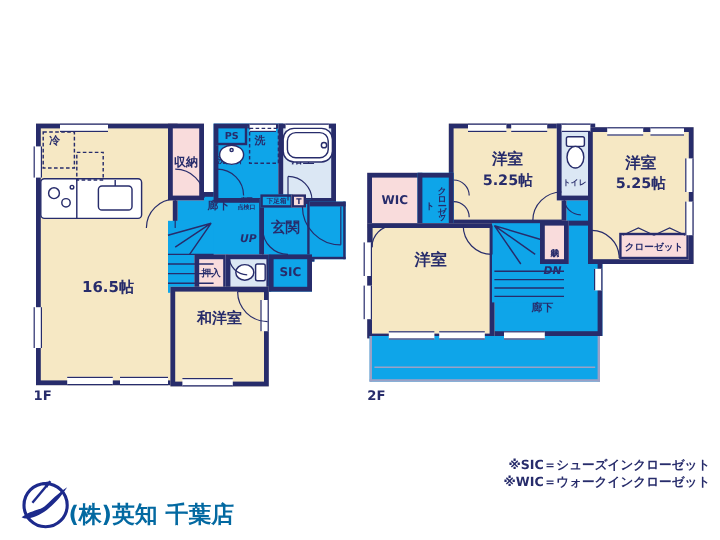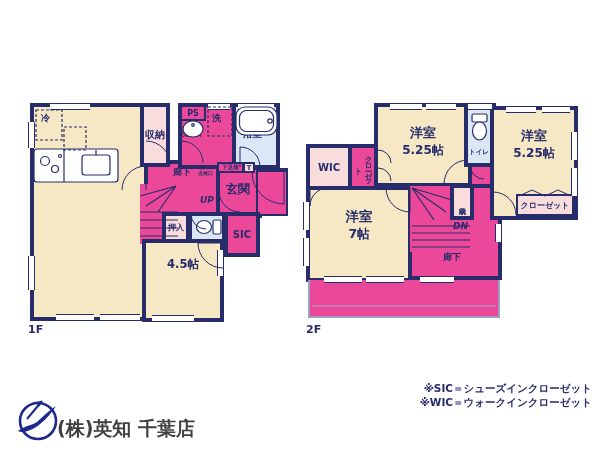--- a/index.html
+++ b/index.html
@@ -7,56 +7,56 @@
     --cream:#f6e8c4;
     --pink:#f9dcdc;
     --blue:#dbe7f4;
     --bal:#9ba1c6;
   }
   html,body{margin:0;padding:0;background:#fff;}
   #canvas{position:relative;width:600px;height:450px;background:#fff;overflow:hidden;
           font-family:"DejaVu Sans",sans-serif;color:var(--wall);}
   .room{position:absolute;box-sizing:border-box;border:4px solid var(--wall);}
   .cream{background:var(--cream);} .pink{background:var(--pink);}
-  .blue{background:var(--blue);} .white{background:#ec4899;}
+  .blue{background:var(--blue);} .white{background:#0ea5e9;}
   .noborder{border:none;}
   .lbl{position:absolute;color:var(--wall);font-weight:bold;white-space:nowrap;line-height:1.1;}
   .cen{display:flex;align-items:center;justify-content:center;text-align:center;
        font-weight:bold;color:var(--wall);}
   .vert{writing-mode:vertical-rl;text-orientation:upright;letter-spacing:0;}
   .wh{position:absolute;height:7px;background:#fff;border-top:1.6px solid var(--wall);
       border-bottom:1.6px solid var(--wall);box-sizing:border-box;}
   .wv{position:absolute;width:7px;background:#fff;border-left:1.6px solid var(--wall);
       border-right:1.6px solid var(--wall);box-sizing:border-box;}
   .roomlabel{position:absolute;text-align:center;font-weight:bold;color:var(--wall);}
   svg.linework{position:absolute;left:0;top:0;pointer-events:none;}
   .notes{position:absolute;left:300px;top:381px;width:292px;text-align:right;
          font-size:10.5px;font-weight:bold;color:var(--wall);line-height:14px;}
-  .company{position:absolute;left:57px;top:416px;font-size:19px;font-weight:600;color:#404040;}
+  .company{position:absolute;left:57px;top:416px;font-size:19px;font-weight:600;color:#0369a1;}
 </style>
 </head>
 <body>
 
 <div id="canvas">
 
   <div class="room white" style="left:140px;top:160px;width:122px;height:58px"></div>
   <div class="room cream" style="left:30px;top:103px;width:118px;height:218px"></div>
   <div class="room pink cen" style="left:140px;top:103px;width:30px;height:64px;font-size:10px">
       <span>収納</span>
     </div>
   <div class="room white" style="left:178px;top:103px;width:58px;height:66px"></div>
   <div class="room blue" style="left:232px;top:103px;width:48px;height:66px"></div>
   <div class="room white noborder" style="left:140px;top:184px;width:38px;height:60px"></div>
   <div class="room white" style="left:216px;top:166px;width:44px;height:52px"></div>
   <div class="room white" style="left:258px;top:168px;width:30px;height:48px;border-width:4px 2px 2px 0"></div>
   <div class="room pink cen" style="left:162px;top:212px;width:28px;height:31px;font-size:8px">
       <span>押入</span>
     </div>
   <div class="room blue" style="left:188px;top:212px;width:38px;height:31px"></div>
-  <div class="room white cen" style="left:224px;top:212px;width:36px;height:45px;font-size:10px">
+  <div class="room white cen" style="left:224px;top:212px;width:36px;height:31px;font-size:10px">
       <span>SIC</span>
     </div>
   <div class="room cream" style="left:142px;top:239px;width:82px;height:83px"></div>
   <div class="room white cen" style="left:217px;top:162px;width:27px;height:11px;border-width:2px;font-size:5.5px">
       <span>下足箱</span>
     </div>
   <div class="room pink cen" style="left:243px;top:162px;width:12px;height:11px;border-width:2px;font-size:6.5px">
       <span>T</span>
     </div>
   <div class="room white cen" style="left:180px;top:105px;width:26px;height:16px;border-width:2px;font-size:8px">
@@ -101,23 +101,24 @@
   <div class="wv" style="left:571px;top:132px;height:28px"></div>
   <div class="wv" style="left:571px;top:168px;height:28px"></div>
   <div class="wv" style="left:303px;top:202px;height:28px"></div>
   <div class="wv" style="left:303px;top:238px;height:28px"></div>
   <div class="wh" style="left:324px;top:276px;width:38px"></div>
   <div class="wh" style="left:366px;top:276px;width:38px"></div>
   <div class="wh" style="left:420px;top:276px;width:34px"></div>
   <div class="wv" style="left:495px;top:224px;height:18px"></div>
 
   <div class="roomlabel" style="left:48px;top:231px;width:84px">
+    <div style="font-size:12.5px">16.5帖</div>
   </div>
   <div class="roomlabel" style="left:142px;top:257px;width:82px">
-    <div style="font-size:11.5px">4.5帖</div>
+    <div style="font-size:12.5px">和洋室</div>
   </div>
   <div class="lbl" style="left:41px;top:114px;font-size:9px">冷</div>
   <div class="lbl" style="left:212px;top:114px;font-size:9px">洗</div>
   <div class="lbl" style="left:181px;top:131px;font-size:7px">洗面所</div>
   <div class="lbl" style="left:243px;top:129px;font-size:9.5px">浴室</div>
   <div class="lbl" style="left:173px;top:168px;font-size:9px">廊下</div>
   <div class="lbl" style="left:198px;top:165px;font-size:5px;line-height:5.5px;text-align:center">
     <div>床下</div>
     <div>点検口</div>
   </div>
@@ -128,21 +129,20 @@
   <div class="roomlabel" style="left:374px;top:124px;width:98px">
     <div style="font-size:13px">洋室</div>
     <div style="font-size:12px">5.25帖</div>
   </div>
   <div class="roomlabel" style="left:490px;top:127px;width:88px">
     <div style="font-size:13px">洋室</div>
     <div style="font-size:12px">5.25帖</div>
   </div>
   <div class="roomlabel" style="left:306px;top:208px;width:106px">
     <div style="font-size:13.5px">洋室</div>
-    <div style="font-size:12.5px">7帖</div>
   </div>
   <div class="lbl" style="left:469px;top:149px;font-size:6.5px">トイレ</div>
   <div class="lbl" style="left:453px;top:222px;font-size:9px;font-style:italic">DN</div>
   <div class="lbl" style="left:443px;top:253px;font-size:9px">廊下</div>
   <div class="lbl" style="left:306px;top:324px;font-size:11px">2F</div>
 
   <svg class="linework" width="600" height="450" viewBox="0 0 600 450">
     <g stroke="#272c6b" stroke-width="1.2" fill="none">
 
       <g>

